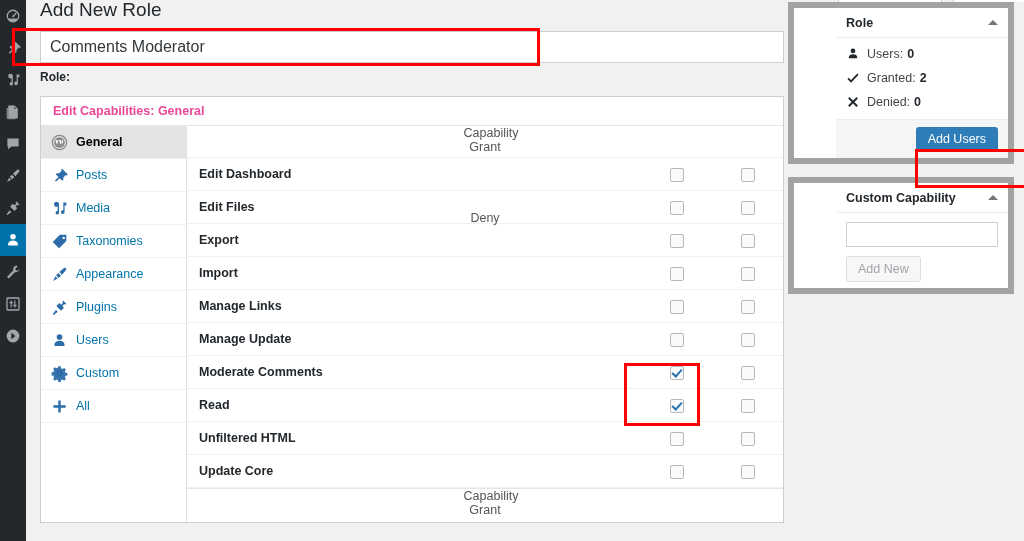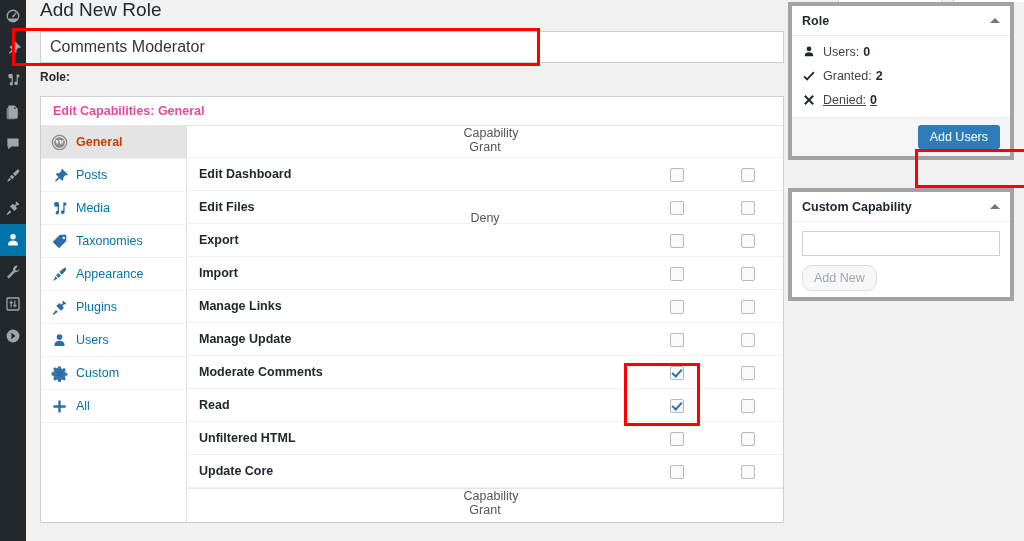--- a/index.html
+++ b/index.html
@@ -91,21 +91,21 @@
   #capbody { display: flex; border-top: 1px solid #e5e5e5; }
 
   
   #captabs { width: 146px; border-right: 1px solid #e1e1e1; background: #fff; }
   .captab {
     display: flex; align-items: center;
     height: 33px; padding-left: 10px;
     border-bottom: 1px solid #f0f0f0;
     font-size: 12.5px; color: #0073aa;
   }
-  .captab.active { background: #e4e4e4; color: #c2410c; font-weight: bold; }
+  .captab.active { background: #e4e4e4; color: #000000; font-weight: bold; }
   .captab .tico { width: 17px; height: 17px; margin-right: 8px; flex: 0 0 17px; display:block; }
   .captab .tico svg { display: block; }
   .captab-filler { height: 99px; background: #fff; }
 
   
   #captable { flex: 1 1 auto; }
   .crow {
     display: flex; align-items: center;
     height: 33px;
     border-bottom: 1px solid #f0f0f0;
@@ -134,31 +134,31 @@
 
   
   #cb-hl {
     position: absolute; left: 624px; top: 363px;
     width: 76px; height: 63px;
     border: 3px solid #ff0000; pointer-events: none;
   }
 
   
   #side { position: absolute; left: 762px; top: 2px; width: 226px; }
-  .box { background: #fff; border: 4px solid #a3a3a3; margin-bottom: 28px; }
+  .box { background: #fff; border: 6px solid #a3a3a3; margin-bottom: 13px; padding-left: 42px; }
   .box-head {
     display: flex; align-items: center; justify-content: space-between;
     height: 30px; padding: 0 10px;
     border-bottom: 1px solid #eee;
     font-size: 12.5px; font-weight: bold; color: #23282d;
   }
   .caret { width: 0; height: 0; border-left: 5px solid transparent; border-right: 5px solid transparent; border-bottom: 5px solid #72777c; }
   .box-body { padding: 9px 10px 6px 10px; }
   .statline { display: flex; align-items: center; font-size: 12.5px; color: #444; margin-bottom: 10px; }
-  .statline:last-child { margin-bottom: 4px; text-decoration: underline; }
+  .statline:last-child { margin-bottom: 4px; }
   .statline .sico { width: 14px; height: 14px; margin-right: 7px; flex: 0 0 14px; display:block; }
   .statline b { margin-left: 4px; color: #23282d; }
   .box-foot {
     border-top: 1px solid #eee; background: #f5f5f5;
     padding: 7px 10px; text-align: right;
   }
   .btn-primary {
     display: inline-block; padding: 4px 12px;
     background: #2e7cb8; border: 1px solid #2a6f a6; border-color: #2a6fa6;
     color: #fff; font-size: 12.5px; border-radius: 3px; line-height: 16px;
@@ -169,21 +169,21 @@
     border: 3px solid #ff0000; pointer-events: none;
   }
   #ccap-input {
     width: 100%; height: 25px; border: 1px solid #ccd0d4;
     background: #fff; padding: 0 6px; font-size: 12.5px; outline: none;
     font-family: "Liberation Sans", sans-serif;
   }
   .btn-disabled {
     display: inline-block; margin-top: 9px; padding: 4px 11px;
     background: #f7f7f7; border: 1px solid #ddd; color: #a0a5aa;
-    font-size: 12.5px; border-radius: 10px; line-height: 16px;
+    font-size: 12.5px; border-radius: 3px; line-height: 16px;
   }
 </style>
 </head>
 <body>
 
 <div id="page">
 
   <div id="adminrail">
     <div class="rail-item">
       <span class="rail-ico">

